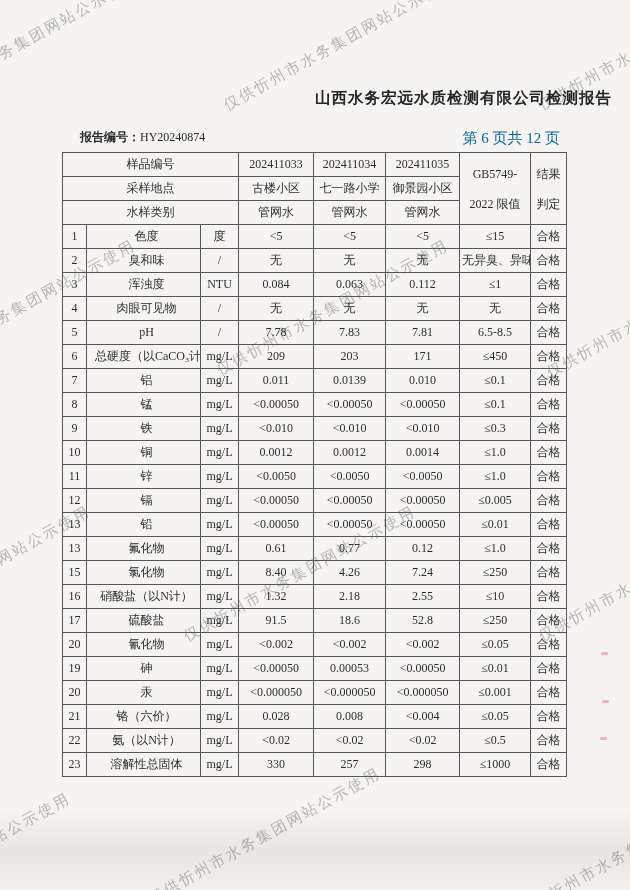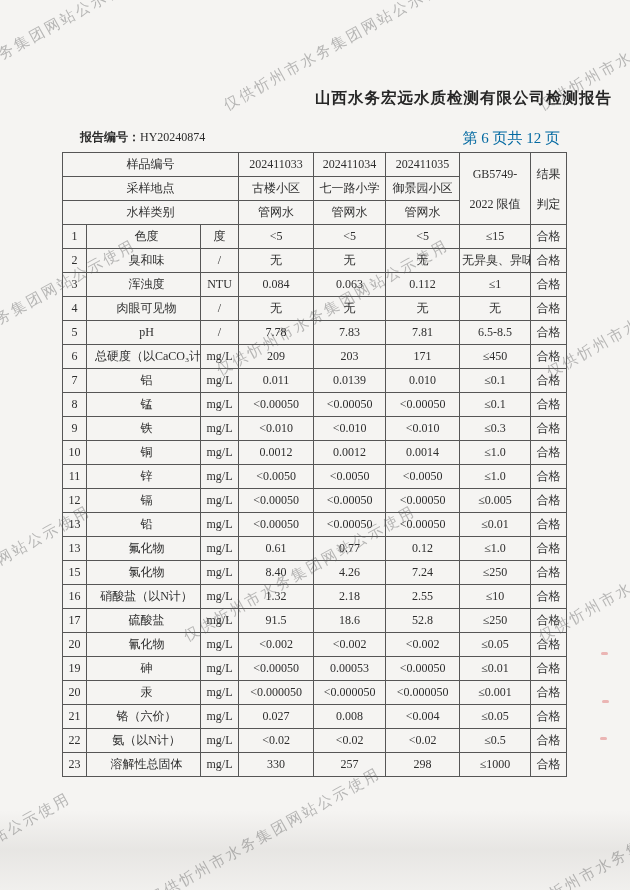--- a/index.html
+++ b/index.html
@@ -338,21 +338,21 @@
           <td>&lt;0.000050</td>
           <td>&lt;0.000050</td>
           <td>&lt;0.000050</td>
           <td>≤0.001</td>
           <td>合格</td>
         </tr>
         <tr>
           <td>21</td>
           <td class="name-cell">铬（六价）</td>
           <td>mg/L</td>
-          <td>0.027</td>
+          <td>0.028</td>
           <td>0.008</td>
           <td>&lt;0.004</td>
           <td>≤0.05</td>
           <td>合格</td>
         </tr>
         <tr>
           <td>22</td>
           <td class="name-cell">氨（以N计）</td>
           <td>mg/L</td>
           <td>&lt;0.02</td>

